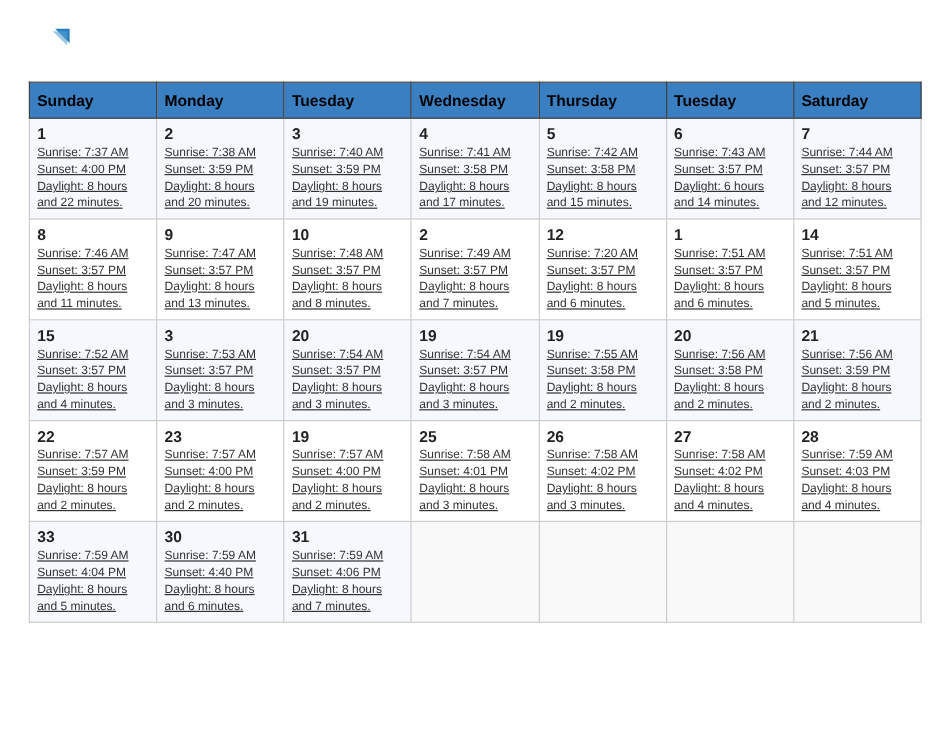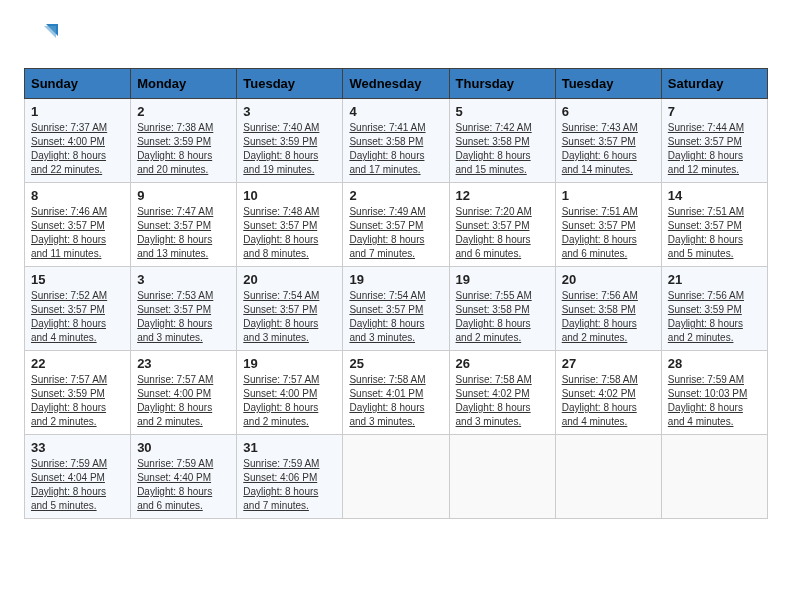--- a/index.html
+++ b/index.html
@@ -352,21 +352,21 @@
         <div class="day-info">
           <span>Sunrise: 7:58 AM</span><br>
           <span>Sunset: 4:02 PM</span><br>
           <span>Daylight: 8 hours and 4 minutes.</span>
         </div>
       </td>
         <td>
         <span class="day-num">28</span>
         <div class="day-info">
           <span>Sunrise: 7:59 AM</span><br>
-          <span>Sunset: 10:03 PM</span><br>
+          <span>Sunset: 4:03 PM</span><br>
           <span>Daylight: 8 hours and 4 minutes.</span>
         </div>
       </td>
       </tr>
       <tr>
         <td>
         <span class="day-num">33</span>
         <div class="day-info">
           <span>Sunrise: 7:59 AM</span><br>
           <span>Sunset: 4:04 PM</span><br>

